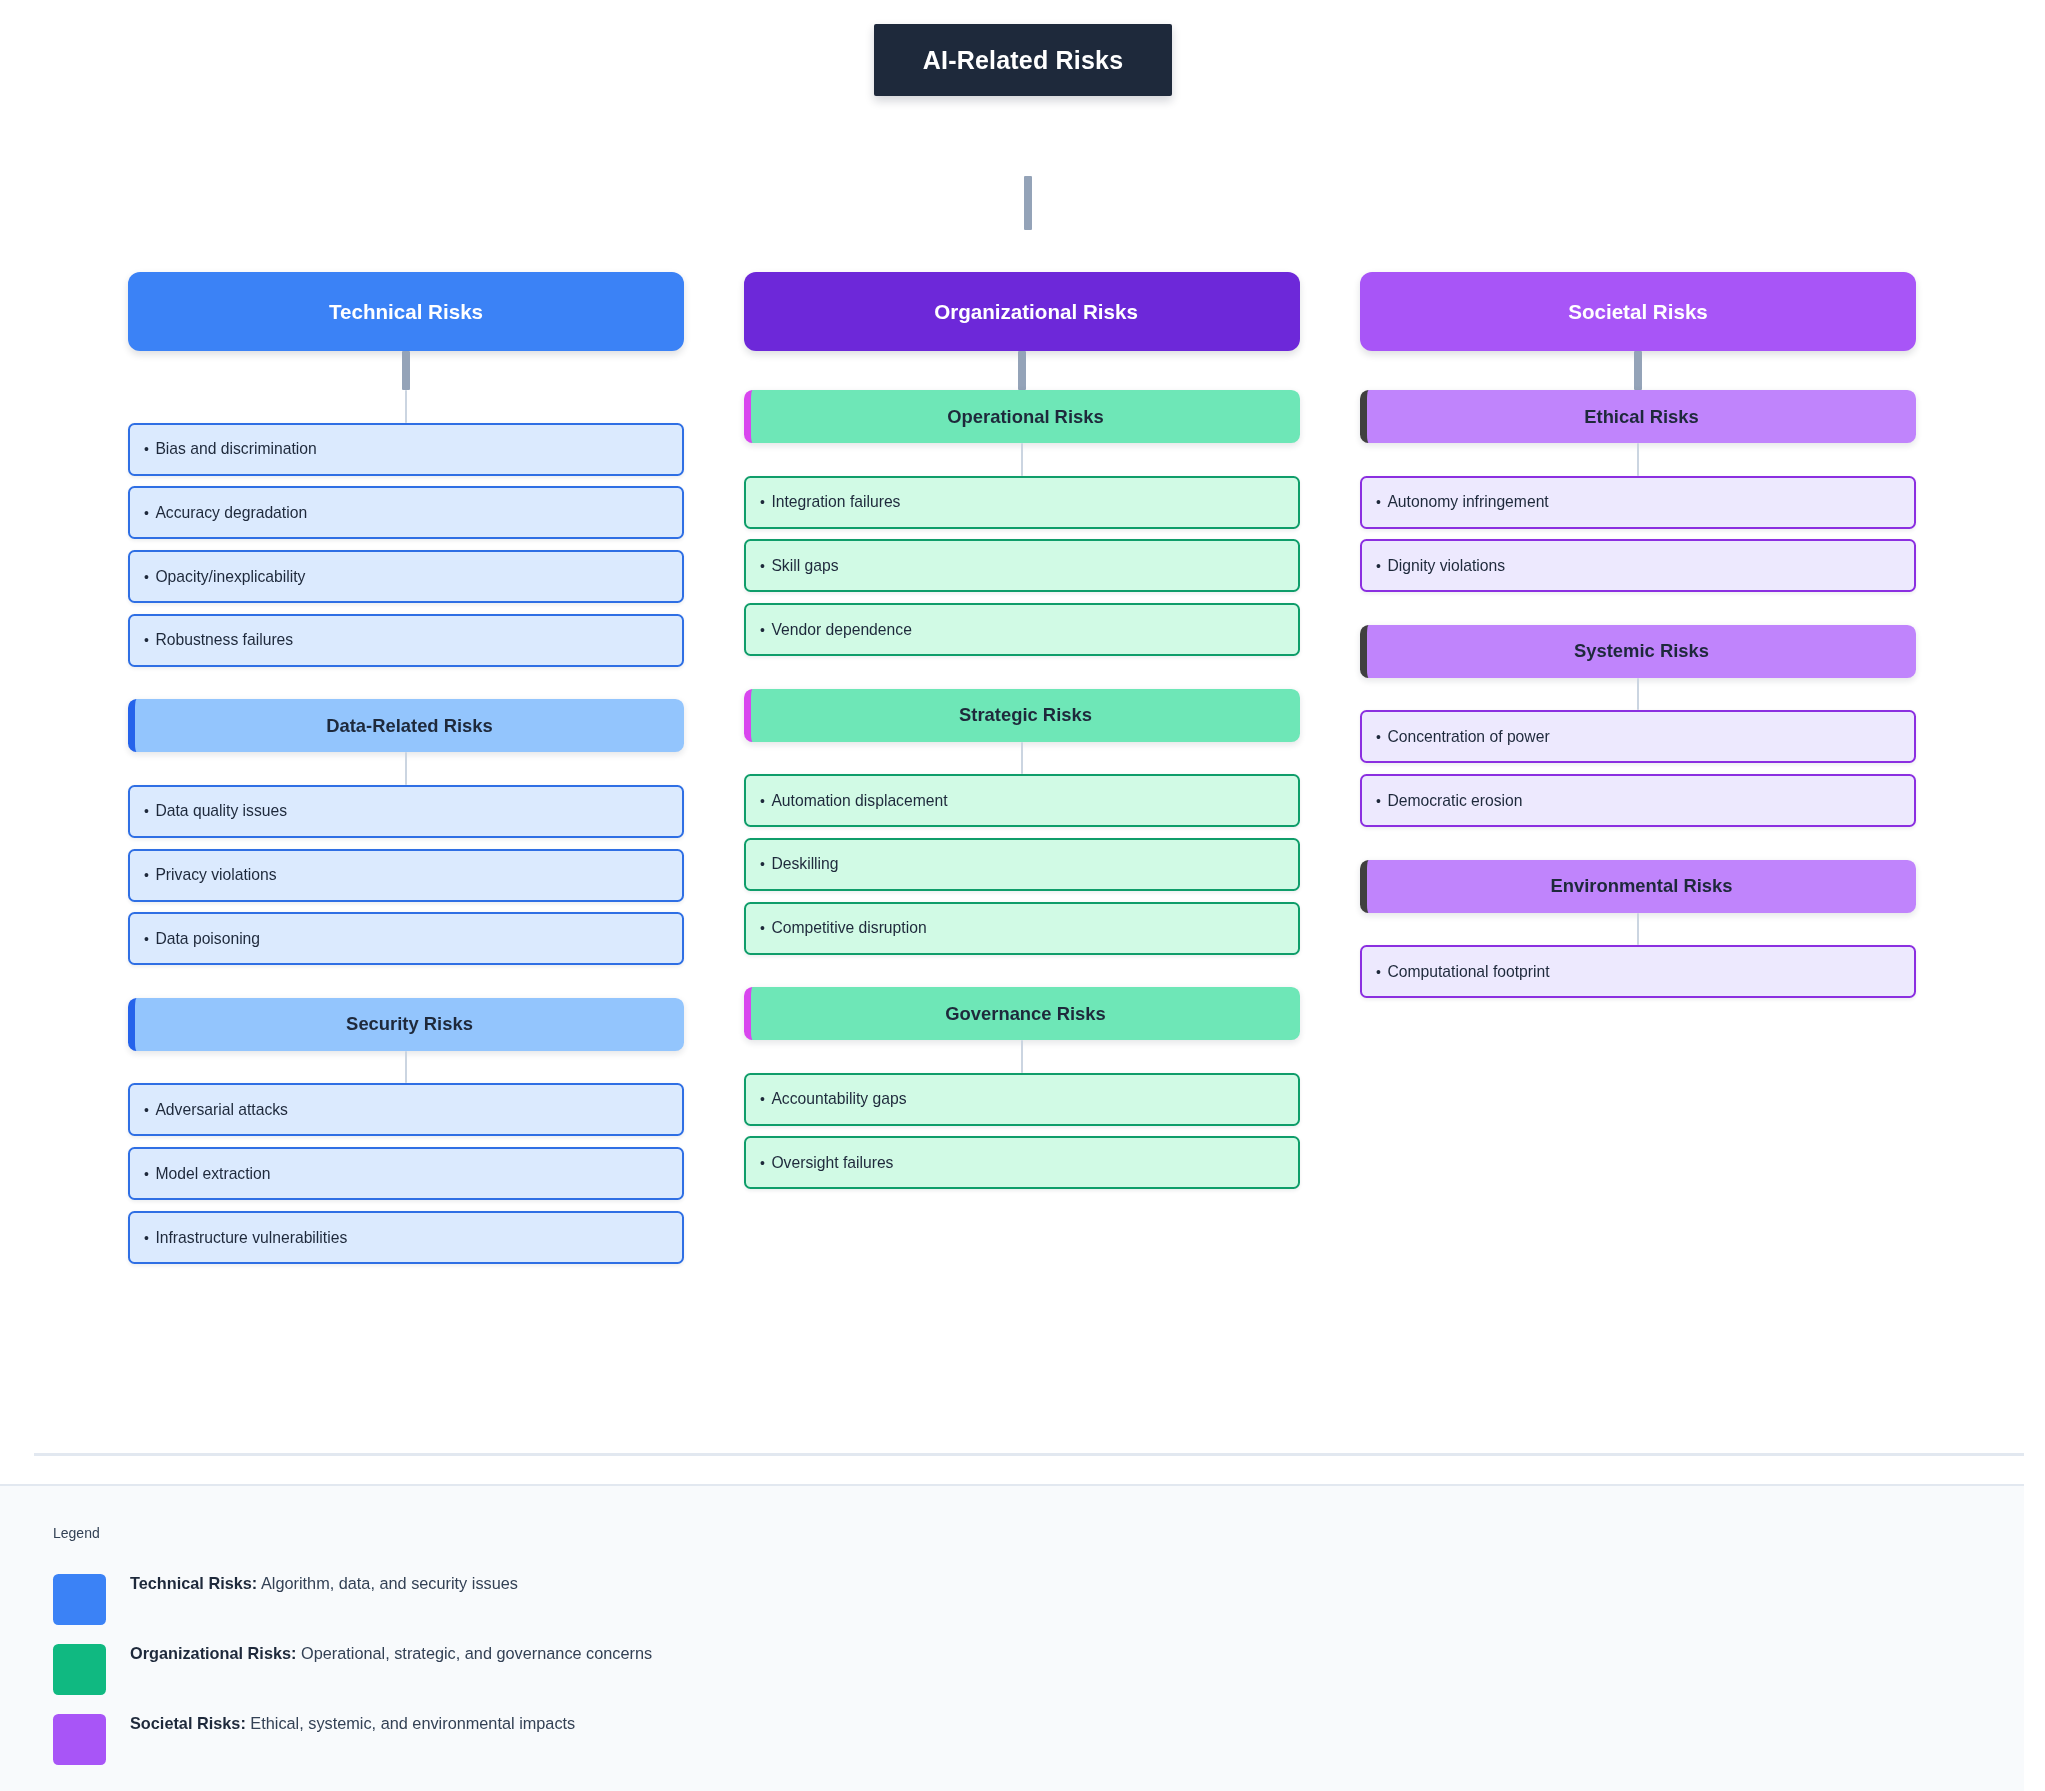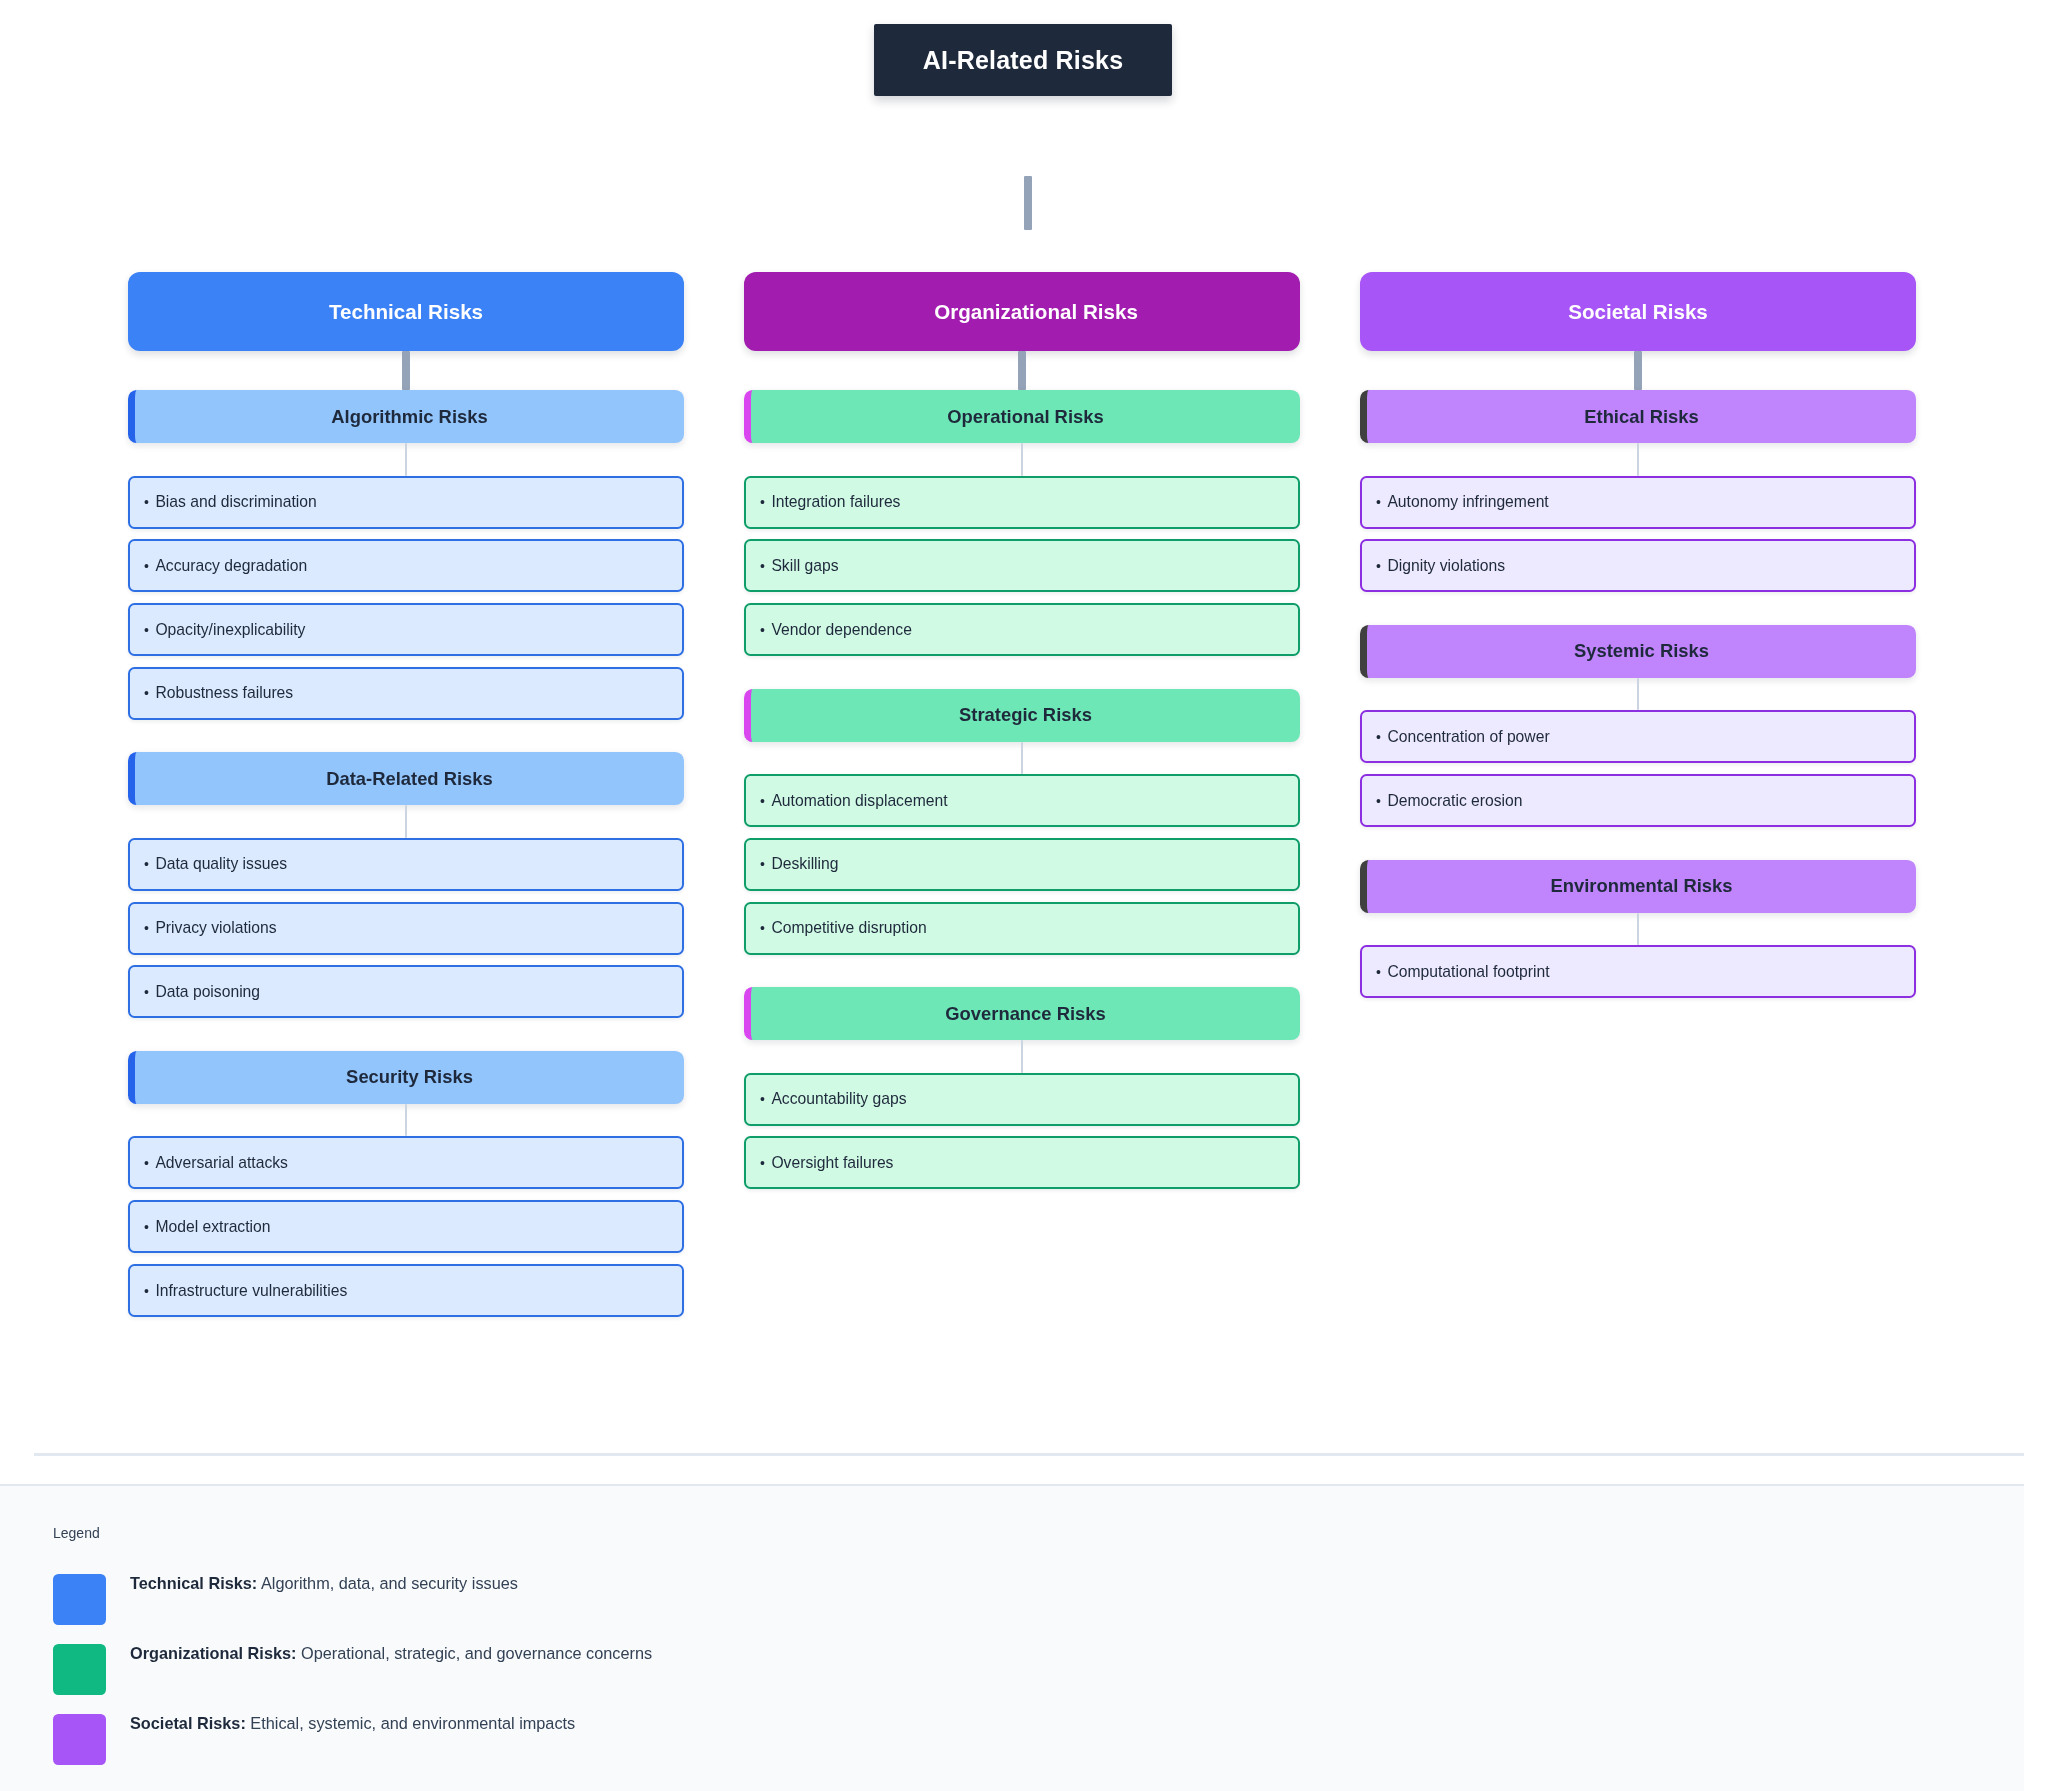--- a/index.html
+++ b/index.html
@@ -65,21 +65,21 @@
     height: 79px;
     border-radius: 12px;
     display: flex; align-items: center; justify-content: center;
     color: #ffffff;
     font-size: 20.6px;
     font-weight: bold;
     box-shadow: 0 3.3px 7.6px rgba(15,23,42,0.13);
     text-align: center;
   }
   .cat-blue   { background: #3b82f6; text-align: center; }
-  .cat-green  { background: #a21caf; padding-left: 28px; }
+  .cat-green  { background: #6d28d9; padding-left: 28px; }
   .cat-purple { background: #a855f7; }
 
   .conn-thick {
     width: 8.1px; height: 39px;
     background: #94a3b8;
     border-radius: 1.1px;
     align-self: center;
     flex: none;
   }
   .conn-thin {
@@ -169,21 +169,20 @@
   <div class="root-wrap">
     <div class="root-node">AI-Related Risks</div>
   </div>
 
   <div class="root-connector"></div>
 
   <div class="columns" id="columns">
       <div class="column">
         <div class="cat-header cat-blue">Technical Risks</div>
         <div class="conn-thick"></div>
-        <div class="sub-header sub-blue">Algorithmic Risks</div>
         <div class="conn-thin"></div>
         <div class="leaf-group">
           <div class="leaf leaf-blue">
             <span class="leaf-bullet">•</span>
             <span>Bias and discrimination</span>
           </div>
           <div class="leaf leaf-blue">
             <span class="leaf-bullet">•</span>
             <span>Accuracy degradation</span>
           </div>

